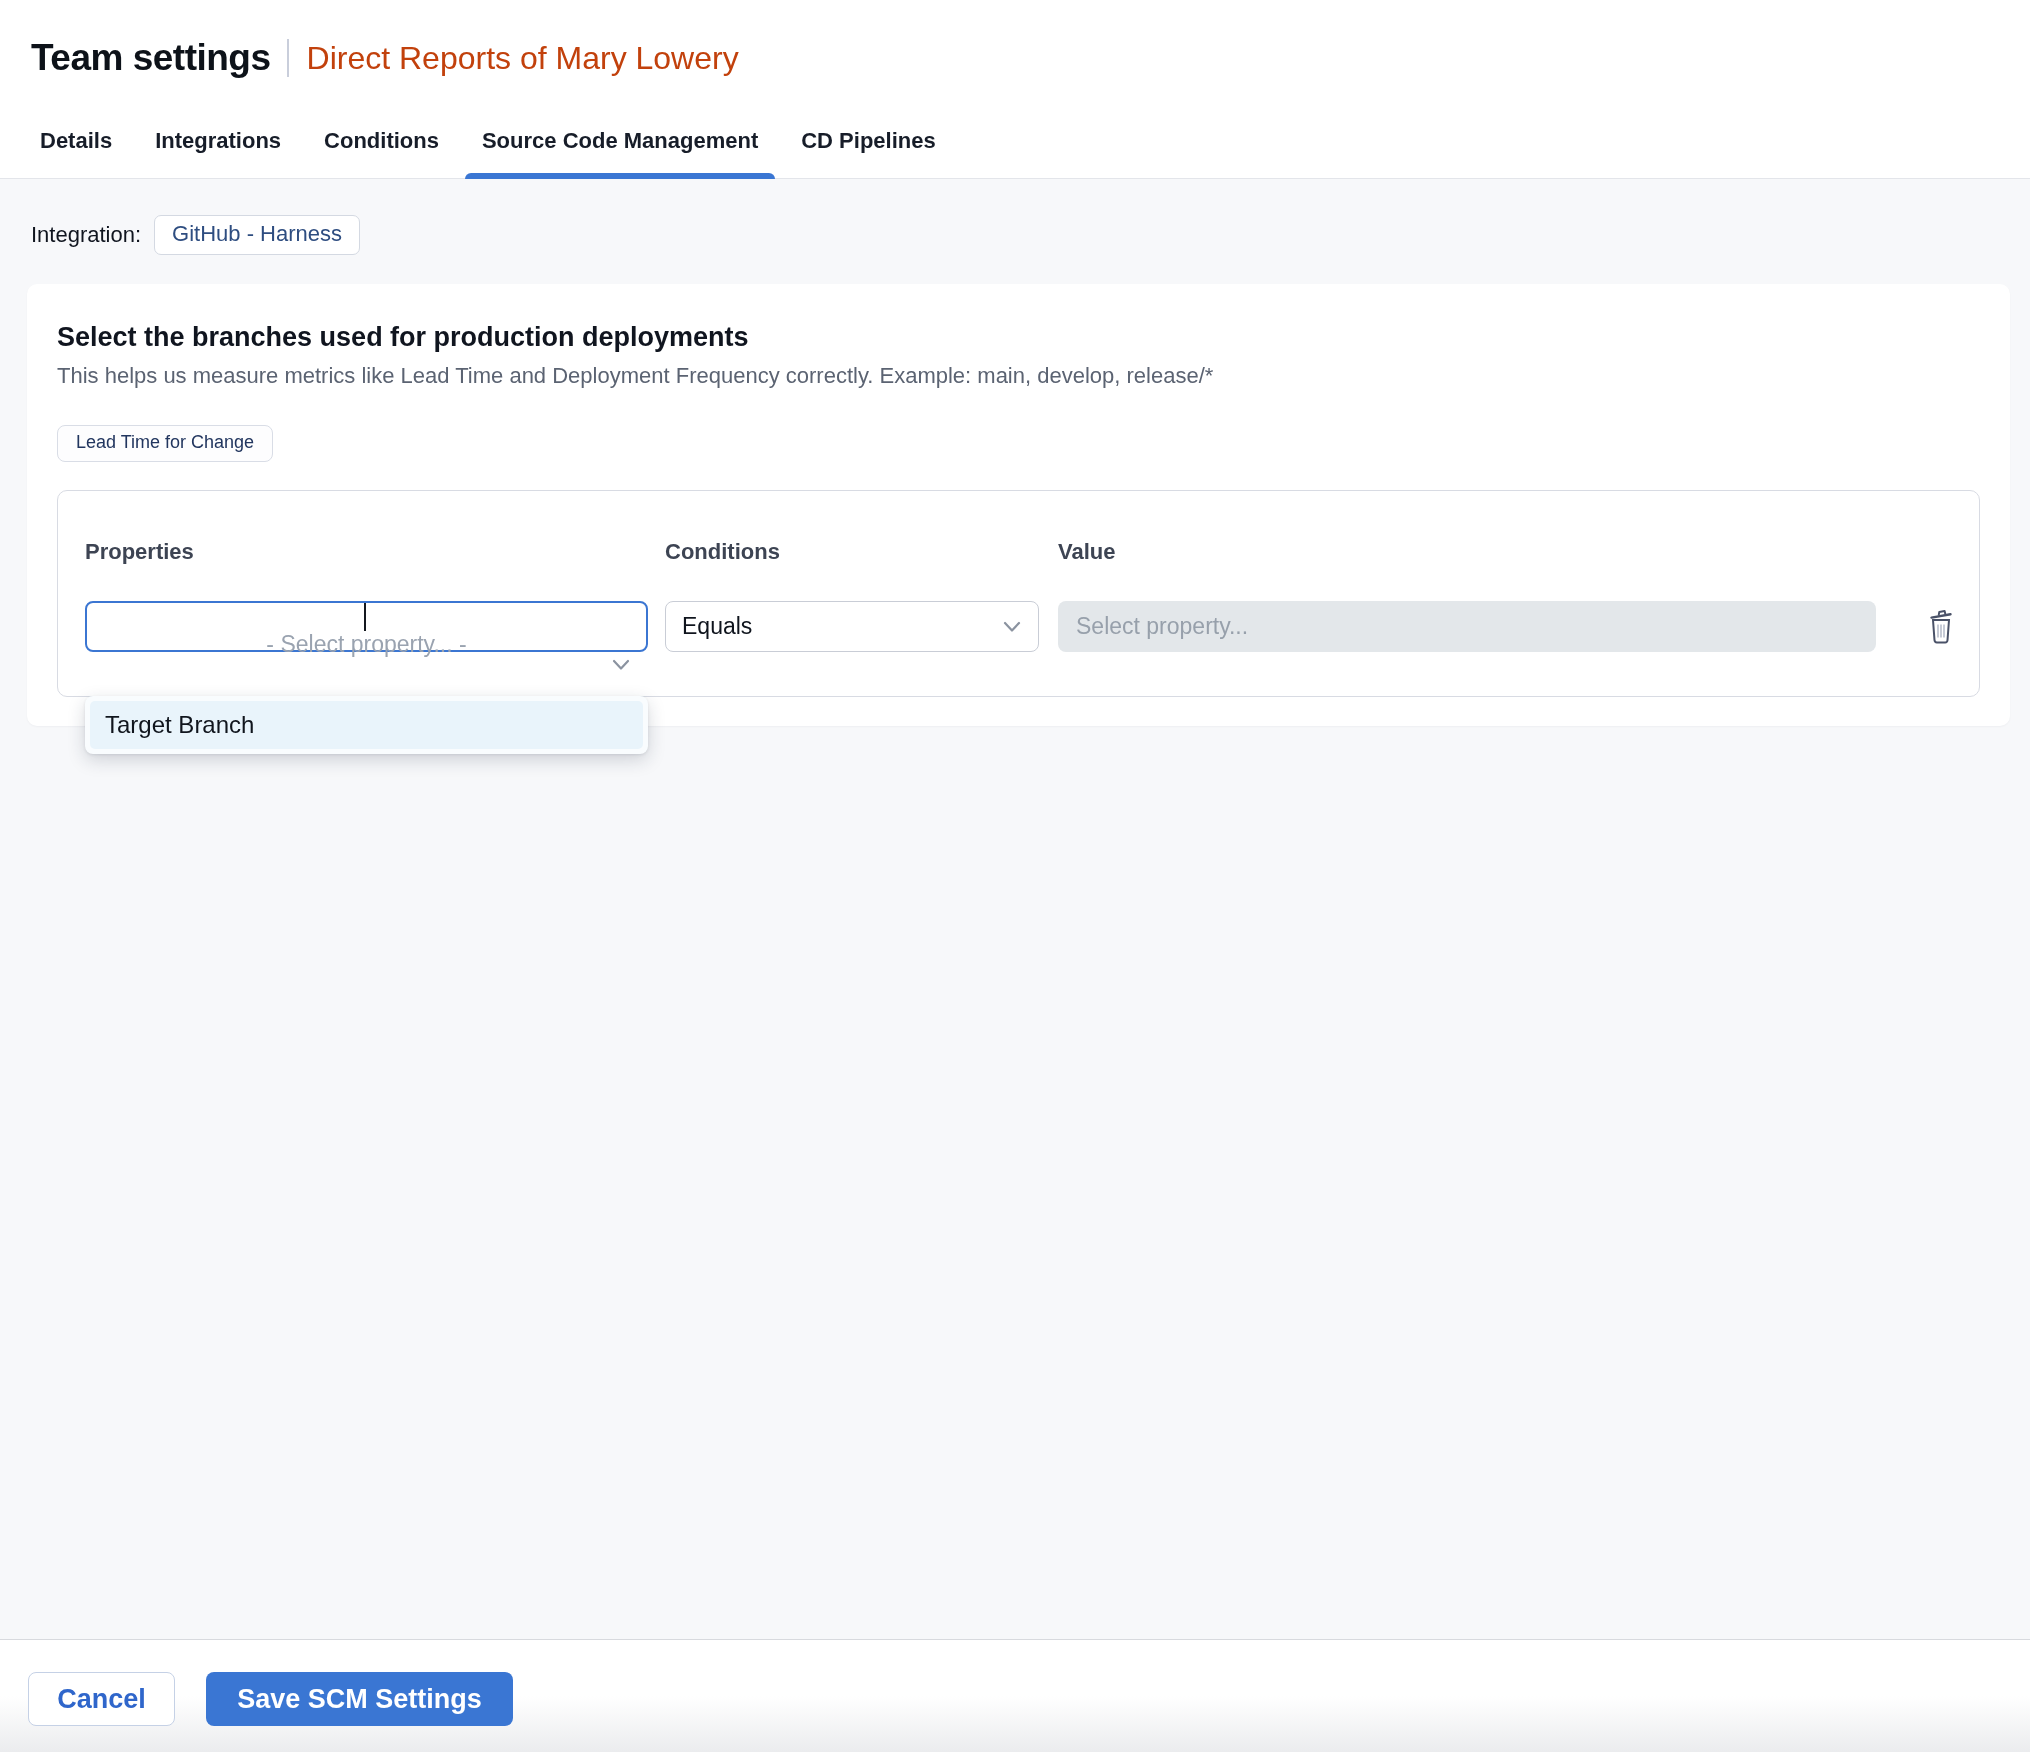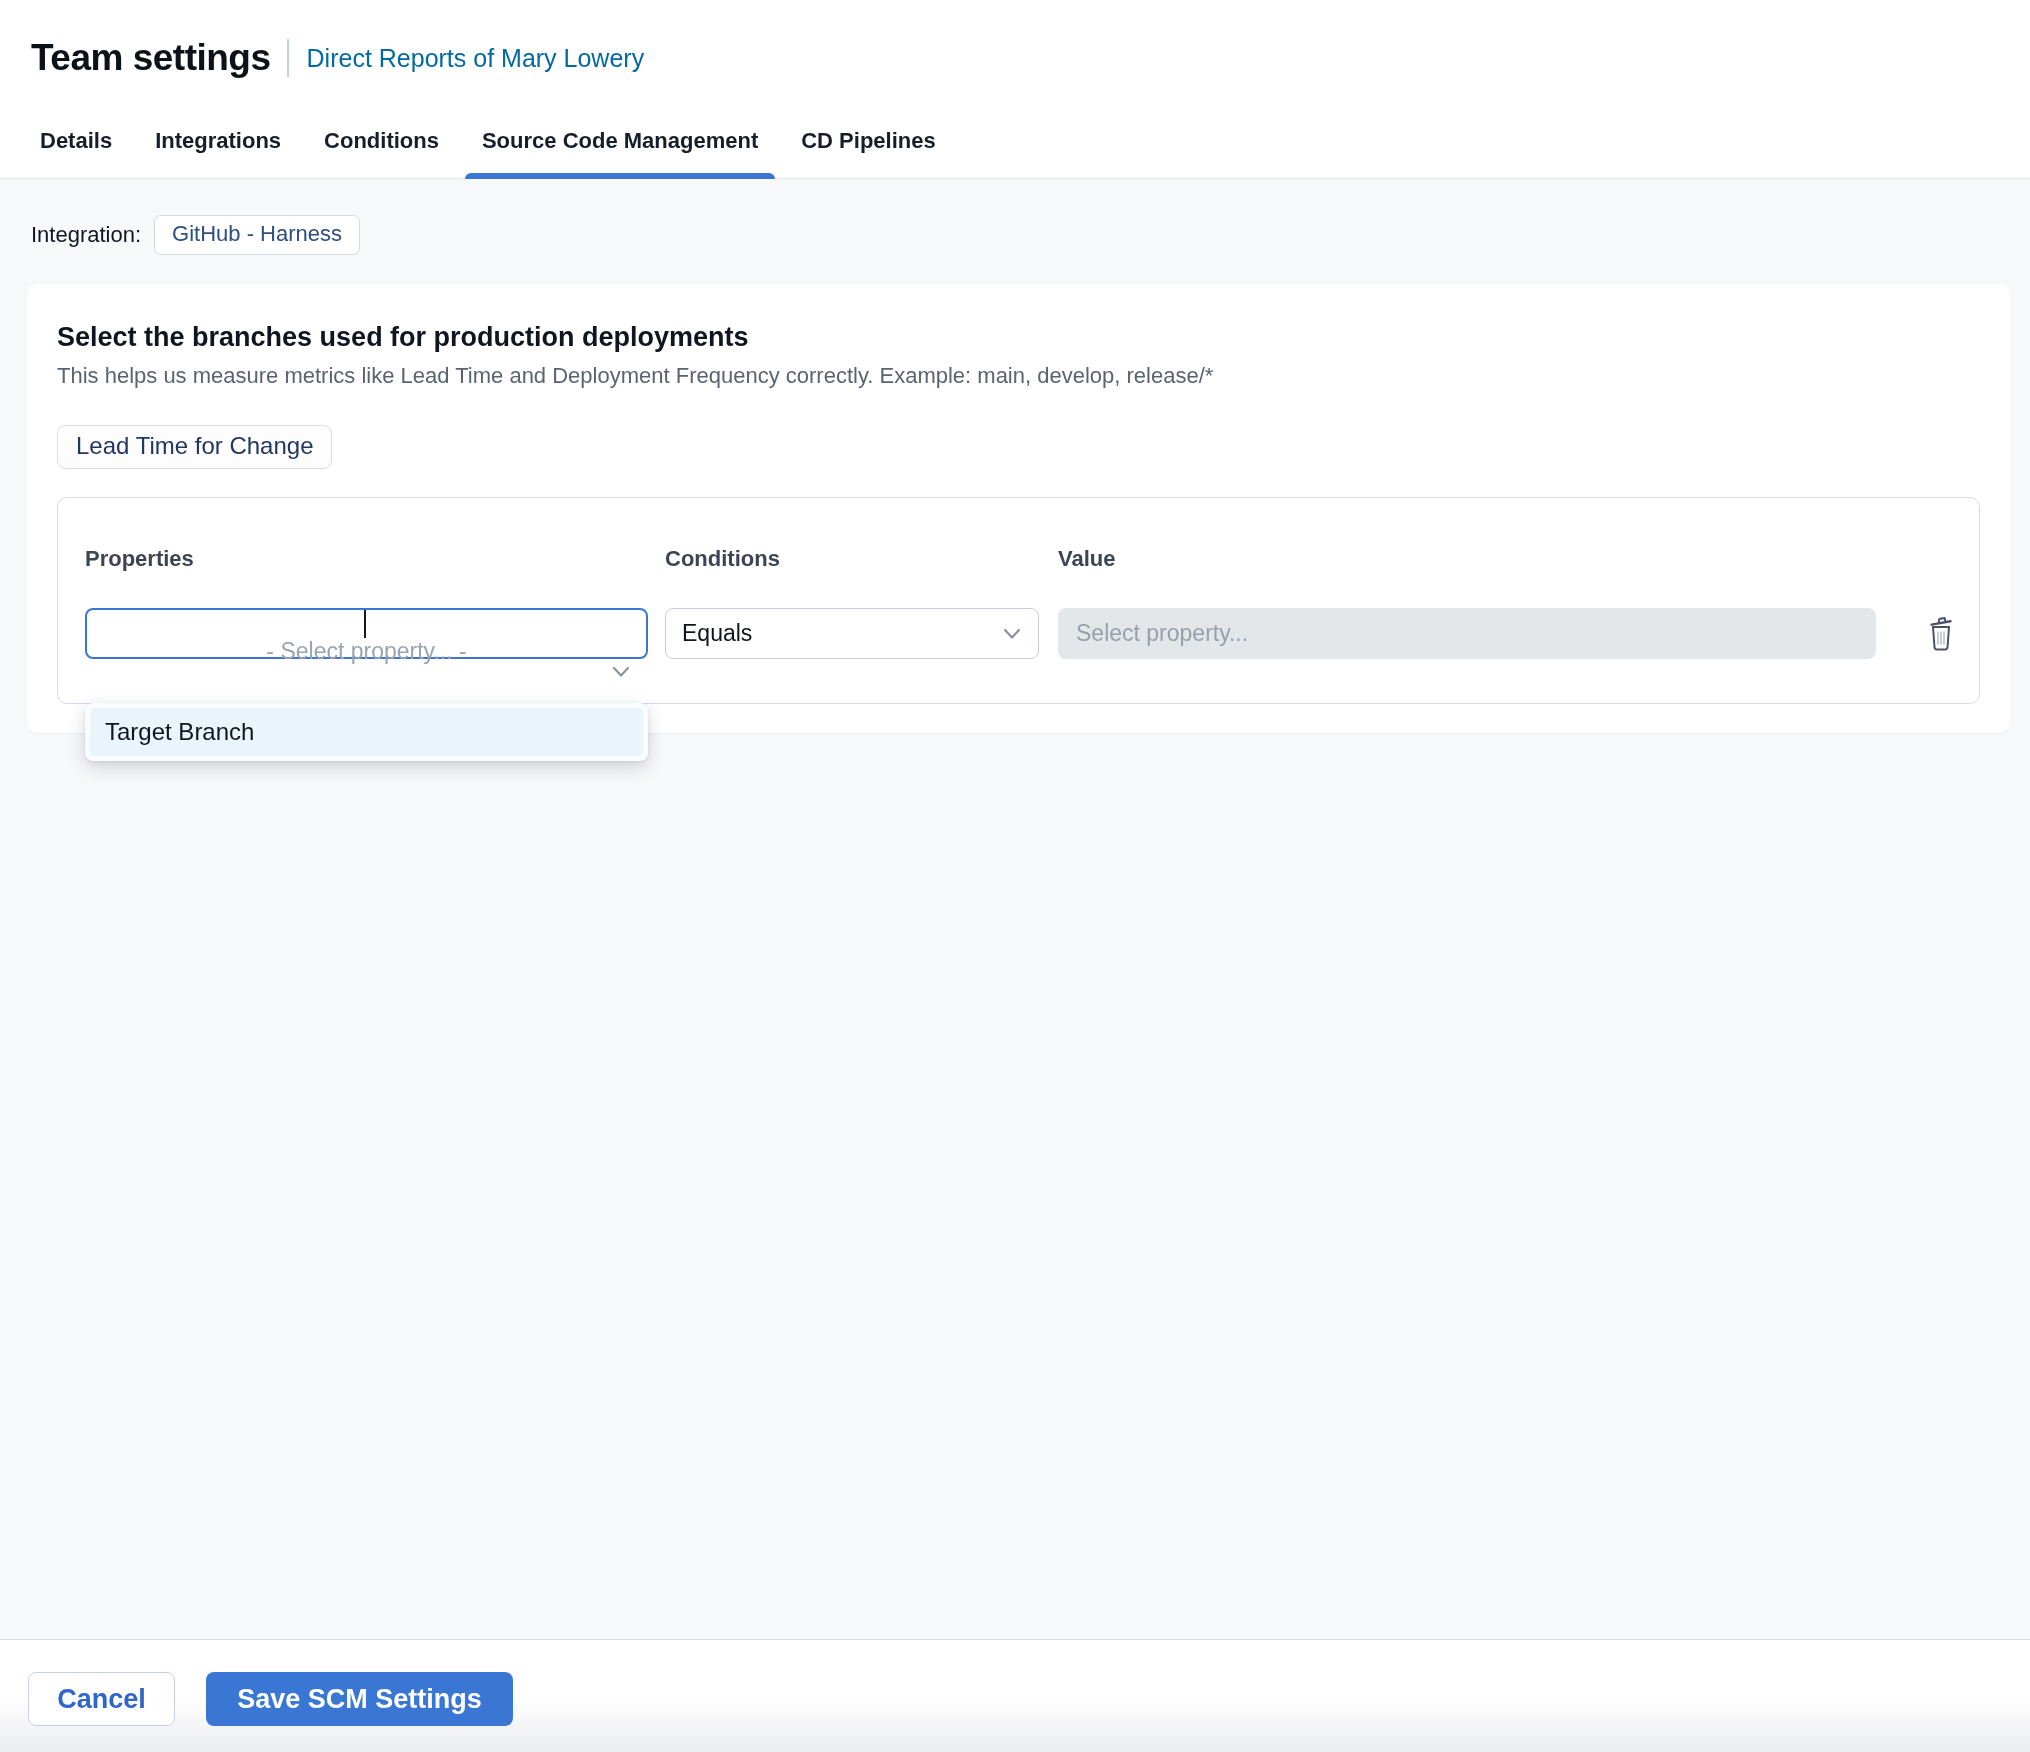--- a/index.html
+++ b/index.html
@@ -12,21 +12,21 @@
     color:#10151f;
   }
   
   .header { background:#ffffff; }
   .title-row {
     display:flex; align-items:center;
     padding:32px 0 0 31px; height:84px;text-align:right;
   }
   .page-title { font-size:37px; font-weight:700; color:#0d1219; letter-spacing:-0.5px; }
   .title-sep { width:2px; height:38px; background:#c9cedb; margin:0 18px 0 16px; }
-  .page-subtitle { font-size:25px; font-weight:400; color:#0369a1; }
+  .page-subtitle { font-size:32px; font-weight:400; color:#c2410c; }
   .tabs {
     display:flex; gap:9px;
     padding-left:23px; margin-top:24px;
     border-bottom:1px solid #e3e5ea;
   }
   .tab {
     position:relative;
     padding:20px 17px 24px 17px;
     font-size:22px; font-weight:600; color:#171d29;
     cursor:pointer; white-space:nowrap;
@@ -54,21 +54,21 @@
     box-shadow:0 1px 2px rgba(16,24,40,0.04);
     padding:38px 30px 29px 30px;
     position:relative;
   }
   .card-heading { font-size:27px; font-weight:700; color:#10151f; }
   .card-description { font-size:22px; color:#5b6372; margin-top:10px; }
   .metric-tag {
     display:inline-block; margin-top:36px;
     padding:6px 18px 8px 18px;
     background:#fdfdfe; border:1px solid #d9dde6; border-radius:8px;
-    font-size:24px; color:#22365f; cursor:default;
+    font-size:18px; color:#22365f; cursor:default;
   }
   .rule-panel {
     margin-top:28px;
     border:1px solid #d8dbe3; border-radius:10px;
     padding:48px 16px 44px 27px;
     display:flex; align-items:flex-start;
   }
   .col { display:flex; flex-direction:column; }
   .col-label { font-size:22px; font-weight:700; color:#3d4453; line-height:26px; }
   .col-props { width:563px; margin-right:17px; position:relative; }

